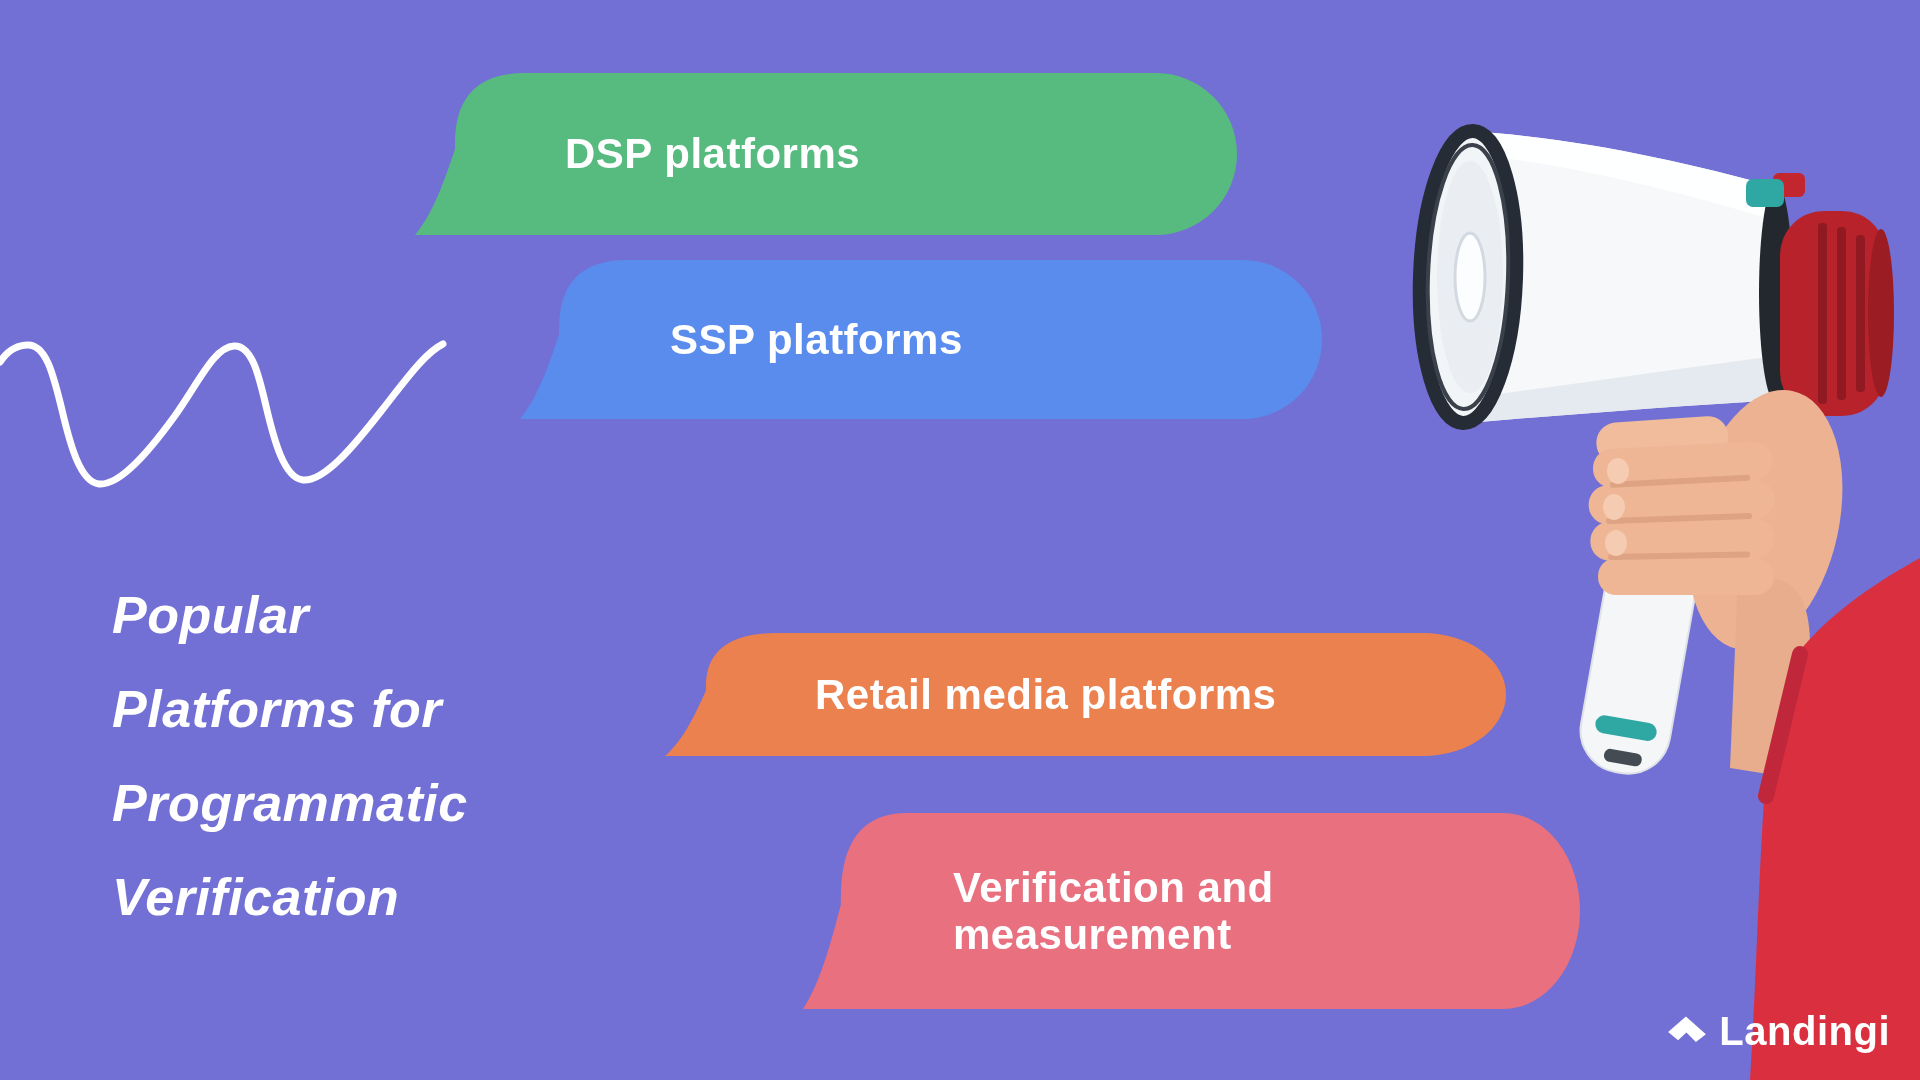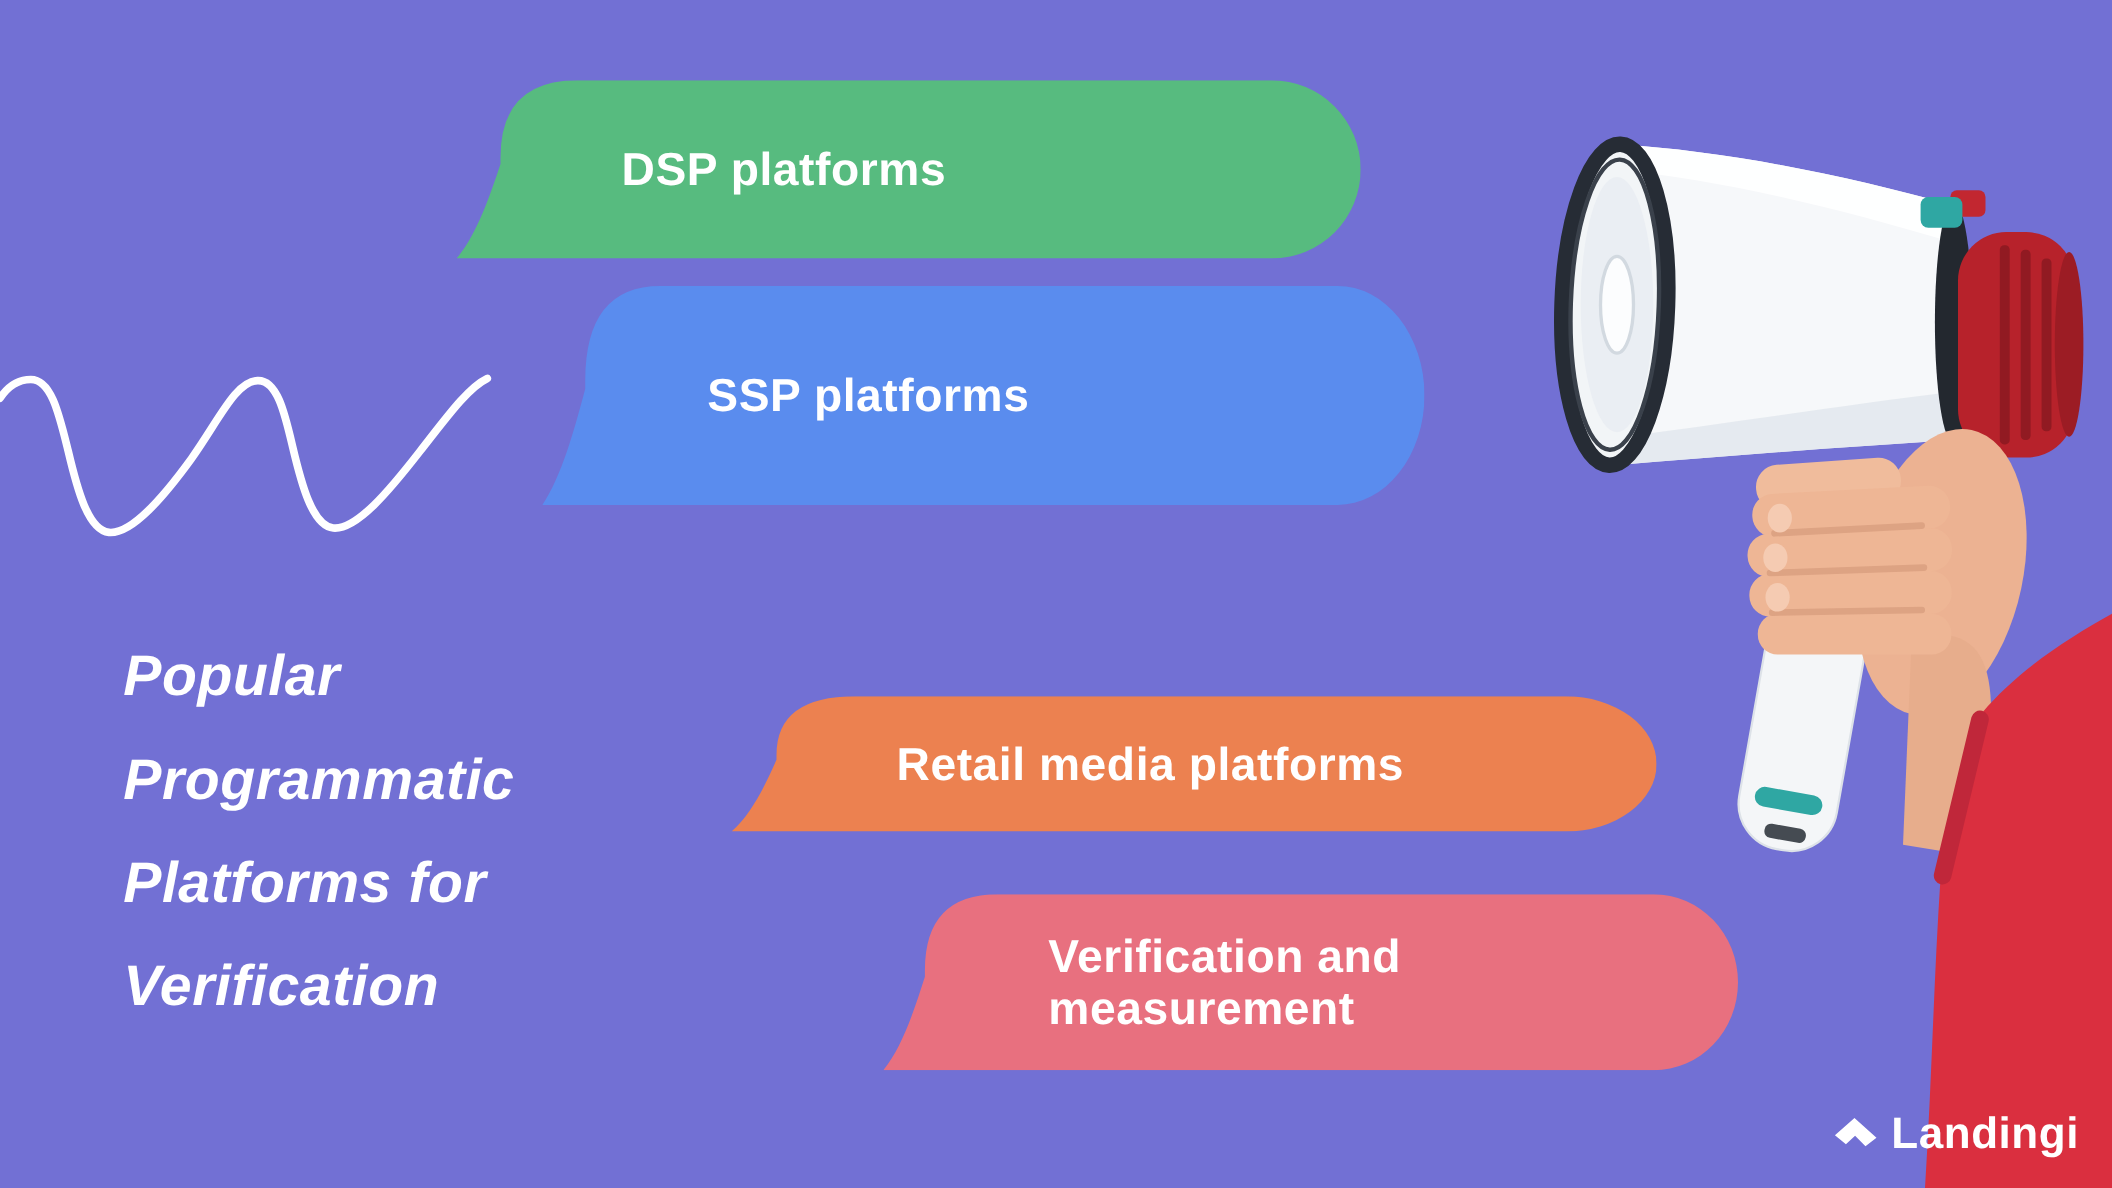--- a/index.html
+++ b/index.html
@@ -62,24 +62,24 @@
     font-weight: 700;
     white-space: nowrap;
     letter-spacing: 0.5px;
   }
   .bubble-label.wrap {
     white-space: normal;
     line-height: 1.12;
     max-width: 720px;
   }
   .bubble-green  { left: 415px; top: 73px;  width: 822px; height: 162px; }
-  .bubble-blue   { left: 493px; top: 260px; width: 802px; height: 199px; }
+  .bubble-blue   { left: 520px; top: 260px; width: 802px; height: 159px; }
   .bubble-yellow { left: 608px; top: 449px; width: 812px; height: 160px; }
   .bubble-orange { left: 665px; top: 633px; width: 841px; height: 123px; }
-  .bubble-red    { left: 803px; top: 813px; width: 777px; height: 160px; }
+  .bubble-red    { left: 803px; top: 813px; width: 777px; height: 196px; }
   
   .megaphone {
     position: absolute;
     left: 1140px;
     top: 80px;
     width: 780px;
     height: 1000px;
   }
   
   .logo {
@@ -104,22 +104,22 @@
 <div class="stage">
 
   <svg class="wave" viewBox="0 0 450 172" aria-hidden="true">
     <path d="M0 32 C 8 20 18 15 28 15 C 47 15 54 48 62 80 C 70 114 80 152 99 154
              C 120 156 150 120 174 87 C 199 52 214 17 234 16 C 252 15 259 46 266 76
              C 274 110 284 148 303 150 C 324 152 354 116 382 80 C 407 48 426 22 443 14" fill="none" stroke="#ffffff" stroke-width="7" stroke-linecap="round"></path>
   </svg>
 
   <div class="title">
     <div>Popular</div>
+    <div>Platforms for</div>
     <div>Programmatic</div>
-    <div>Platforms for</div>
     <div>Verification</div>
   </div>
 
   <div class="bubble bubble-green">
     <svg class="bubble-shape" viewBox="0 0 822 162" preserveAspectRatio="none" aria-hidden="true">
       <path d="M 110,0 L 741,0 A 81,81 0 0 1 741,162 L 0,162 C 18,141 30,106 40,76 L 40,70 Q 40,0 110,0 Z" fill="#57bb7f"></path>
     </svg>
     <div class="bubble-label">DSP platforms</div>
   </div>
 

